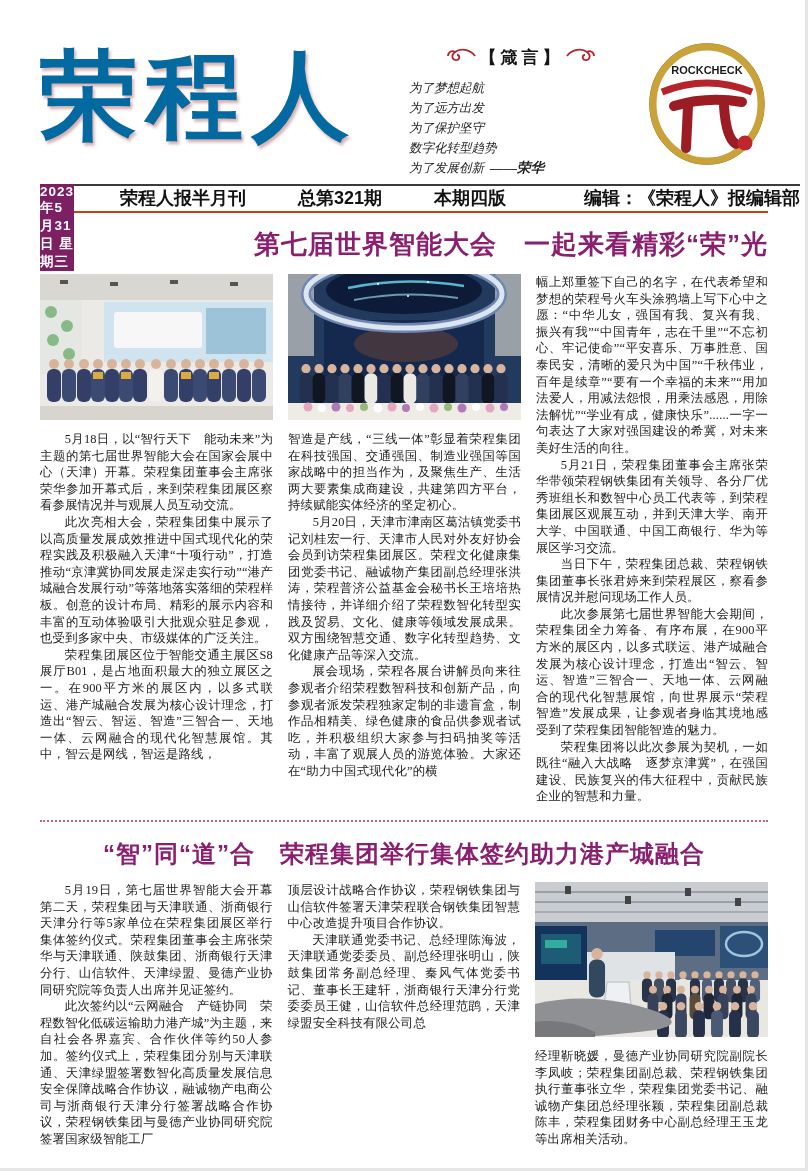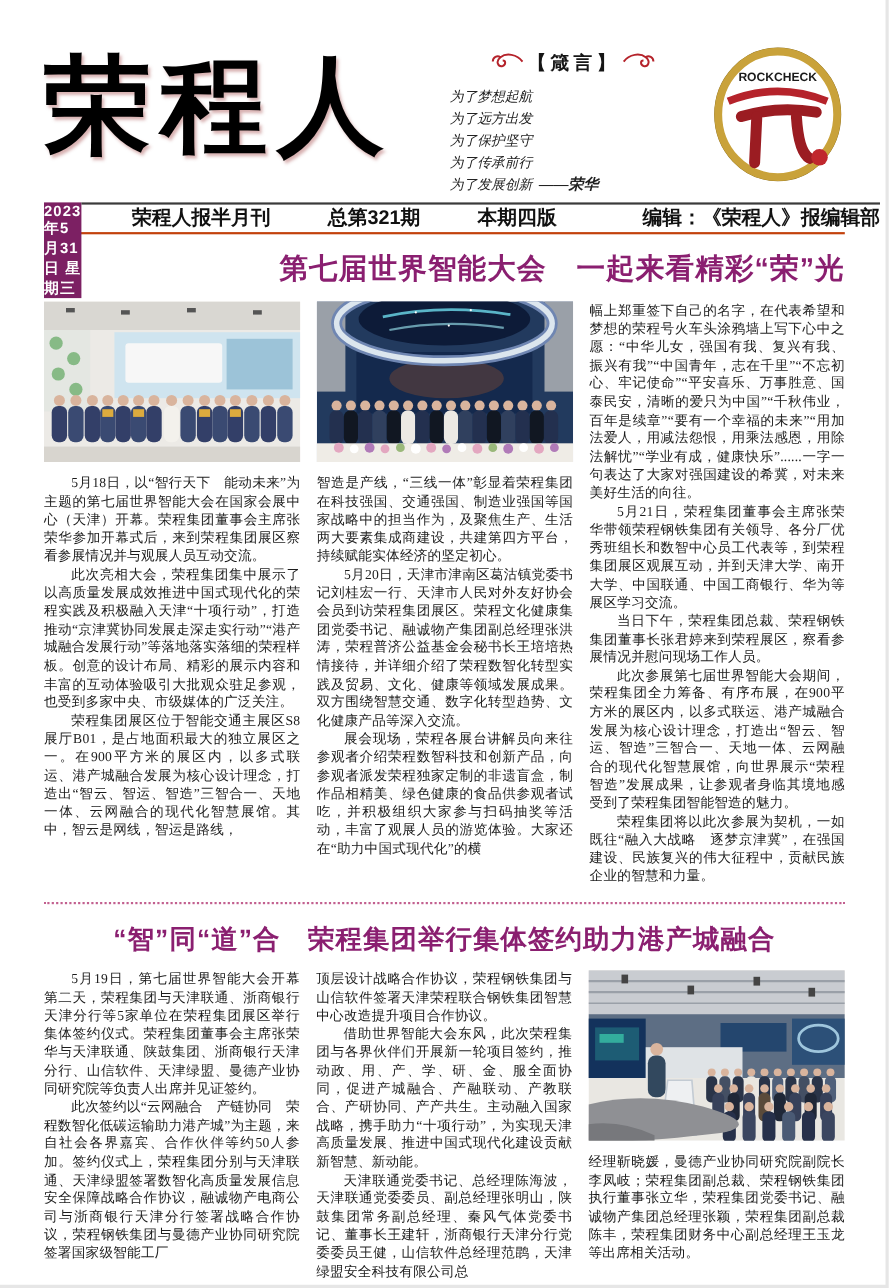--- a/index.html
+++ b/index.html
@@ -6,21 +6,21 @@
   .page {
     width:808px; height:1171px; margin:0 auto; background:#fff;
     box-sizing:border-box; padding:32px 40px 0 40px; position:relative;
     font-family:"Liberation Serif", serif; color:#1c1c1c; overflow:hidden;
     box-shadow: inset -3px -3px 0 #e6e6e6;
   }
   
   .masthead { display:flex; height:146px; }
   .m-title {
     width:390px; font-family:"DejaVu Serif", serif; font-weight:bold;
-    font-size:97px; line-height:1.15; letter-spacing:9px; color:#000000;
+    font-size:97px; line-height:1.15; letter-spacing:9px; color:#0369a1;
     text-shadow:2px 3px 3px rgba(140,30,30,.35); margin-top:8px; white-space:nowrap;
   }
   .m-motto { width:238px; text-align:left; padding-top:14px; }
   .motto-head { display:flex; align-items:center; justify-content:center; gap:3px;
     font-size:17px; font-weight:bold; letter-spacing:4px; color:#151515; }
   .motto-lines { margin-top:9px; font-style:italic; font-size:12.5px; line-height:20px; color:#222; }
   .motto-sign { font-weight:bold; font-size:13.5px; margin-left:6px; }
   .m-logo { width:124px; margin-left:12px; padding-top:8px; }
   
   .dateline { margin-top:6px; display:flex; align-items:flex-start; height:27px;
@@ -65,21 +65,21 @@
         <span>
           <svg width="30" height="16" viewBox="0 0 30 16" style="transform:scaleX(-1)">
               <path d="M29,9 C24,2 14,1 9,5 C4,9 7,14 11,13 C14,12 14,8 11,8 M9,5 C6,3 2,5 2,9" fill="none" stroke="#b5232b" stroke-width="1.8"></path>
             </svg>
         </span>
       </div>
       <div class="motto-lines">
         <div>为了梦想起航</div>
         <div>为了远方出发</div>
         <div>为了保护坚守</div>
-        <div>为了传承前行</div>
+        <div>数字化转型趋势</div>
         <div>
           <span>为了发展创新</span><span class="motto-sign">——荣华</span>
         </div>
       </div>
     </div>
 
     <div class="m-logo">
       <svg width="122" height="128" viewBox="0 0 122 128">
         <ellipse cx="61" cy="64" rx="57" ry="60" fill="#fff" stroke="#8a6d1f" stroke-width="1.5"></ellipse>
         <ellipse cx="61" cy="64" rx="54" ry="57" fill="#fff" stroke="#c9a23a" stroke-width="7"></ellipse>
@@ -227,21 +227,20 @@
   <div class="headline headline2">“智”同“道”合　荣程集团举行集体签约助力港产城融合</div>
 
   <div class="cols">
     <div class="col">
       <p class="para">5月19日，第七届世界智能大会开幕第二天，荣程集团与天津联通、浙商银行天津分行等5家单位在荣程集团展区举行集体签约仪式。荣程集团董事会主席张荣华与天津联通、陕鼓集团、浙商银行天津分行、山信软件、天津绿盟、曼德产业协同研究院等负责人出席并见证签约。</p>
       <p class="para">此次签约以“云网融合　产链协同　荣程数智化低碳运输助力港产城”为主题，来自社会各界嘉宾、合作伙伴等约50人参加。签约仪式上，荣程集团分别与天津联通、天津绿盟签署数智化高质量发展信息安全保障战略合作协议，融诚物产电商公司与浙商银行天津分行签署战略合作协议，荣程钢铁集团与曼德产业协同研究院签署国家级智能工厂</p>
     </div>
 
     <div class="col">
       <p class="para cont">顶层设计战略合作协议，荣程钢铁集团与山信软件签署天津荣程联合钢铁集团智慧中心改造提升项目合作协议。</p>
-      <p class="para">借助世界智能大会东风，此次荣程集团与各界伙伴们开展新一轮项目签约，推动政、用、产、学、研、金、服全面协同，促进产城融合、产融联动、产教联合、产研协同、产产共生。主动融入国家战略，携手助力“十项行动”，为实现天津高质量发展、推进中国式现代化建设贡献新智慧、新动能。</p>
       <p class="para">天津联通党委书记、总经理陈海波，天津联通党委委员、副总经理张明山，陕鼓集团常务副总经理、秦风气体党委书记、董事长王建轩，浙商银行天津分行党委委员王健，山信软件总经理范鹍，天津绿盟安全科技有限公司总</p>
     </div>
 
     <div class="col">
       <div class="photo">
         <svg width="233" height="155" viewBox="0 0 233 155">
           <rect width="233" height="155" fill="#e9e7e2"></rect>
           <rect width="233" height="40" fill="#c9ccd1"></rect>
           <line x1="0" y1="10" x2="233" y2="10" stroke="#9aa0a8" stroke-width="2"></line>
           <line x1="0" y1="20" x2="233" y2="20" stroke="#9aa0a8" stroke-width="2"></line>

